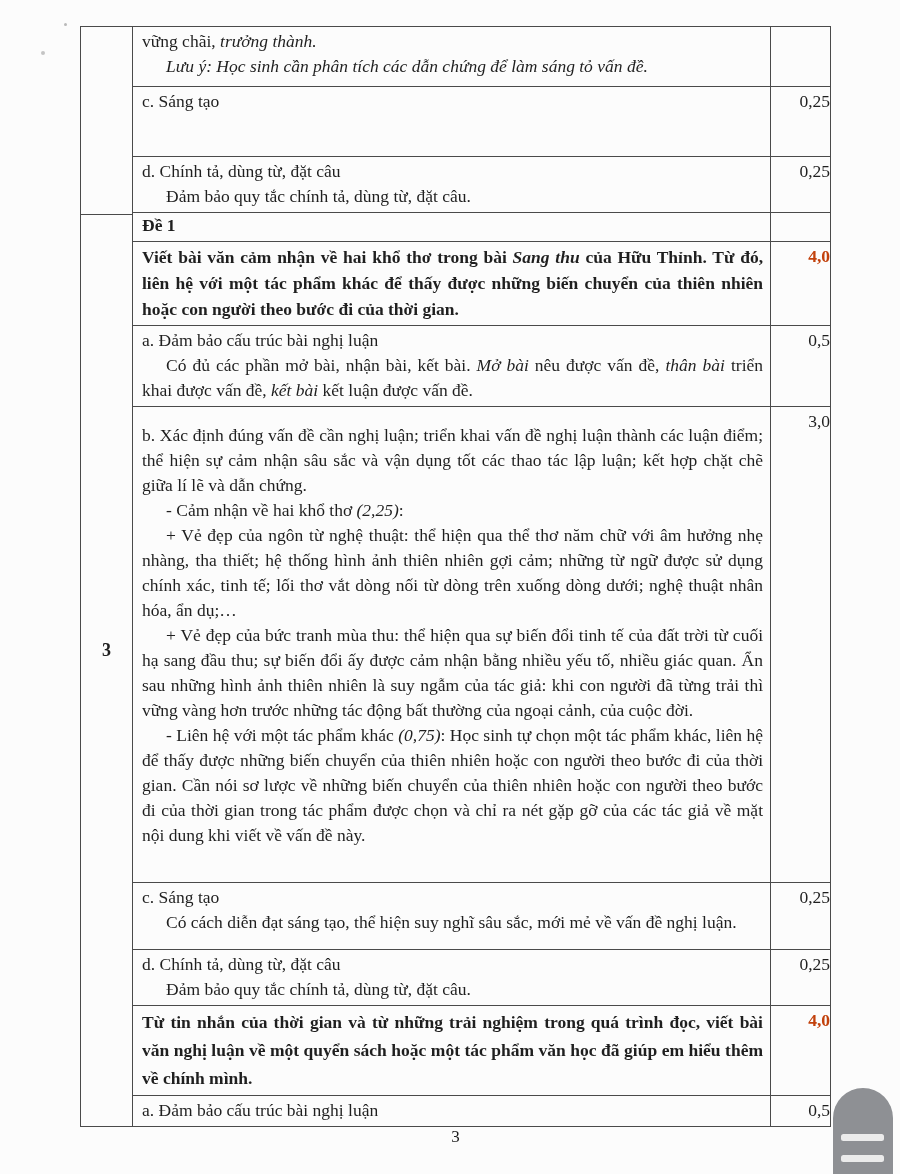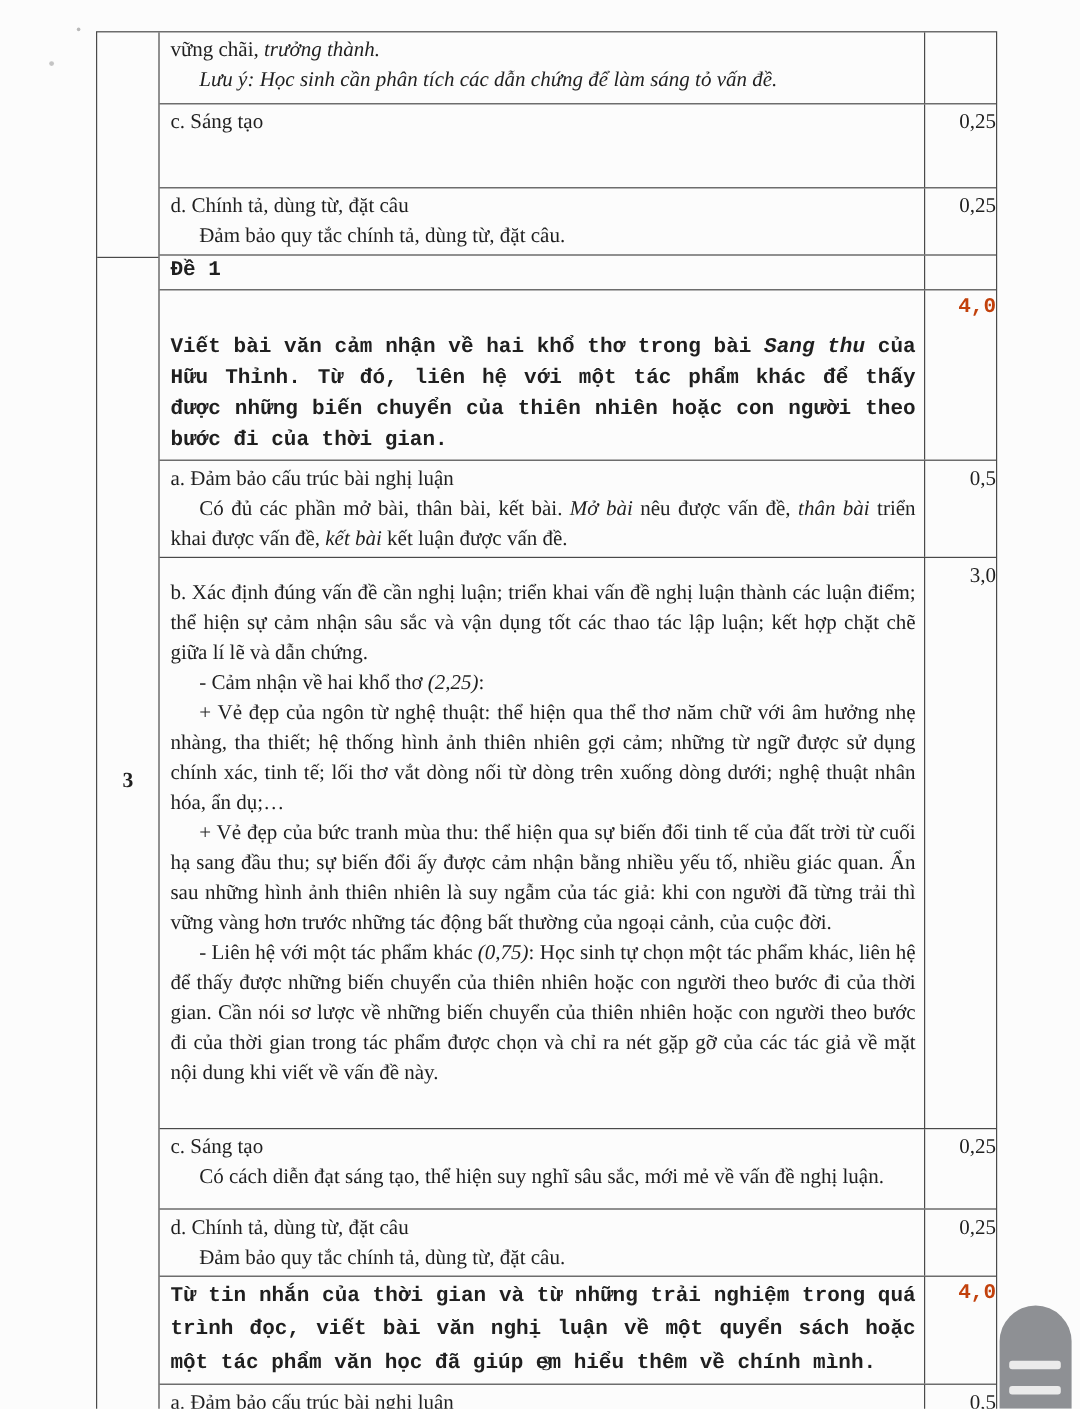--- a/index.html
+++ b/index.html
@@ -25,31 +25,31 @@
   .num-cell-main{flex:1;text-align:center;}
   .question-number{display:block;padding-top:425px;font-weight:bold;font-size:18px;}
   .rows-col{flex:1;display:flex;flex-direction:column;min-width:0;}
   .row{display:flex;border-bottom:1px solid var(--border);box-sizing:border-box;}
   .row:last-child{border-bottom:none;}
   .cell{box-sizing:border-box;}
   .cell.content{flex:1;min-width:0;border-right:1px solid var(--border);padding:2px 7px 3px 9px;}
   .cell.score{width:59px;flex:0 0 59px;text-align:right;padding-top:4px;font-size:17.5px;}
   .cell.content p{margin:0;font-size:17.5px;line-height:25px;text-align:justify;}
   .cell.content p.indent{text-indent:24px;}
-  .bold p, .cell.score.bold{font-weight:bold;font-family:Liberation Mono, monospace;}
+  .bold p, .cell.score.bold{font-weight:bold;}
   .cell.score.bold{color:#c2410c;}
   
   .row-cont{min-height:60px}
   .row-c1{min-height:70px}
   .row-d1{min-height:55px}
   .row-de1{min-height:25px}
   .row-de1 .cell.content, .row-de2 .cell.content{padding-top:0;}
   .row-de1 p, .row-de2 p{line-height:24px;}
   .row-p1{min-height:73px}
-  .row-p1 .cell.content p{line-height:26px;margin-top:32px;}
+  .row-p1 .cell.content p{line-height:26px;}
   .row-a1{min-height:72px}
   .row-b{min-height:476px}
   .row-b .cell.content{padding-top:16px;}
   .row-c2{min-height:67px}
   .row-d2{min-height:55px}
   .row-de2{min-height:26px}
   .row-p2{min-height:83px}
   .row-p2 .cell.content p{line-height:28px;}
   .row-a2{min-height:27px}
   
@@ -117,21 +117,21 @@
         </div>
         <div class="row row-p1">
           <div class="cell content bold">
             <p><span>Viết bài văn cảm nhận về hai khổ thơ trong bài </span><i>Sang thu</i><span> của Hữu Thỉnh. Từ đó, liên hệ với một tác phẩm khác để thấy được những biến chuyển của thiên nhiên hoặc con người theo bước đi của thời gian.</span></p>
           </div>
           <div class="cell score bold">4,0</div>
         </div>
         <div class="row row-a1">
           <div class="cell content">
             <p><span>a. Đảm bảo cấu trúc bài nghị luận</span></p>
-            <p class="indent"><span>Có đủ các phần mở bài, thân bài, kết bài. </span><i>Mở bài</i><span> nêu được vấn đề, </span><i>thân bài</i><span> triển khai được vấn đề, </span><i>kết bài</i><span> kết luận được vấn đề.</span></p>
+            <p class="indent"><span>Có đủ các phần mở bài, nhận bài, kết bài. </span><i>Mở bài</i><span> nêu được vấn đề, </span><i>thân bài</i><span> triển khai được vấn đề, </span><i>kết bài</i><span> kết luận được vấn đề.</span></p>
           </div>
           <div class="cell score">0,5</div>
         </div>
         <div class="row row-b">
           <div class="cell content">
             <p><span>b. Xác định đúng vấn đề cần nghị luận; triển khai vấn đề nghị luận thành các luận điểm; thể hiện sự cảm nhận sâu sắc và vận dụng tốt các thao tác lập luận; kết hợp chặt chẽ giữa lí lẽ và dẫn chứng.</span></p>
             <p class="indent"><span>- Cảm nhận về hai khổ thơ </span><i>(2,25)</i><span>:</span></p>
             <p class="indent"><span>+ Vẻ đẹp của ngôn từ nghệ thuật: thể hiện qua thể thơ năm chữ với âm hưởng nhẹ nhàng, tha thiết; hệ thống hình ảnh thiên nhiên gợi cảm; những từ ngữ được sử dụng chính xác, tinh tế; lối thơ vắt dòng nối từ dòng trên xuống dòng dưới; nghệ thuật nhân hóa, ẩn dụ;…</span></p>
             <p class="indent"><span>+ Vẻ đẹp của bức tranh mùa thu: thể hiện qua sự biến đổi tinh tế của đất trời từ cuối hạ sang đầu thu; sự biến đổi ấy được cảm nhận bằng nhiều yếu tố, nhiều giác quan. Ẩn sau những hình ảnh thiên nhiên là suy ngẫm của tác giả: khi con người đã từng trải thì vững vàng hơn trước những tác động bất thường của ngoại cảnh, của cuộc đời.</span></p>
             <p class="indent"><span>- Liên hệ với một tác phẩm khác </span><i>(0,75)</i><span>: Học sinh tự chọn một tác phẩm khác, liên hệ để thấy được những biến chuyển của thiên nhiên hoặc con người theo bước đi của thời gian. Cần nói sơ lược về những biến chuyển của thiên nhiên hoặc con người theo bước đi của thời gian trong tác phẩm được chọn và chỉ ra nét gặp gỡ của các tác giả về mặt nội dung khi viết về vấn đề này.</span></p>

